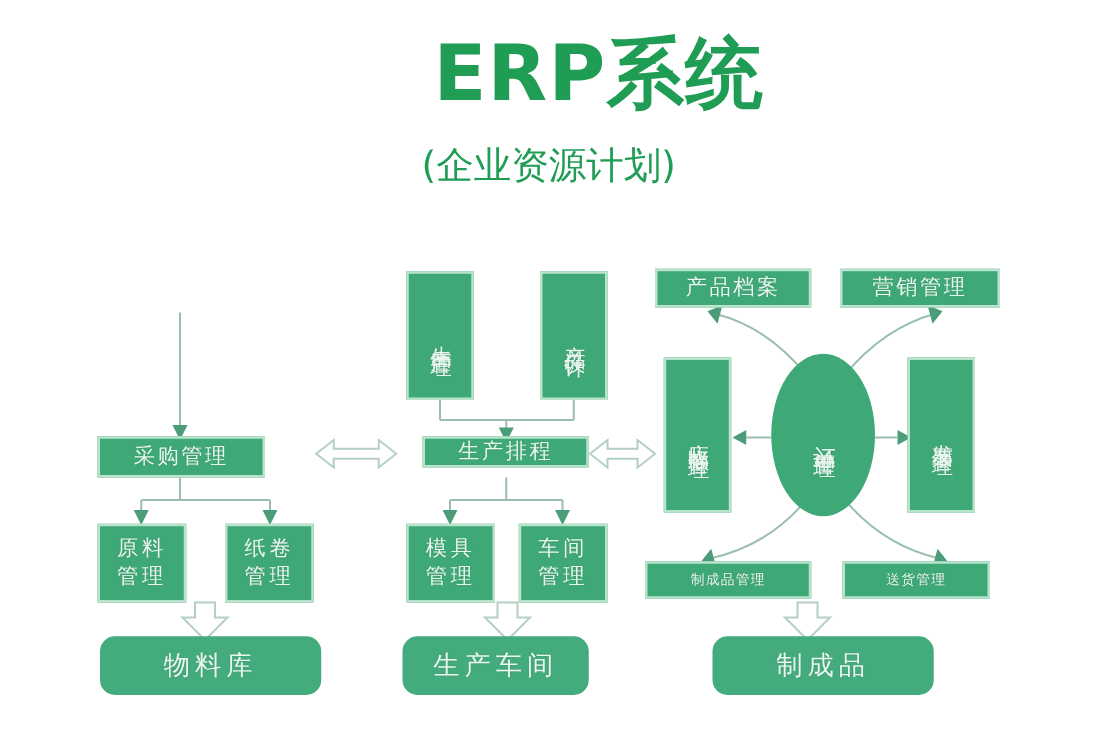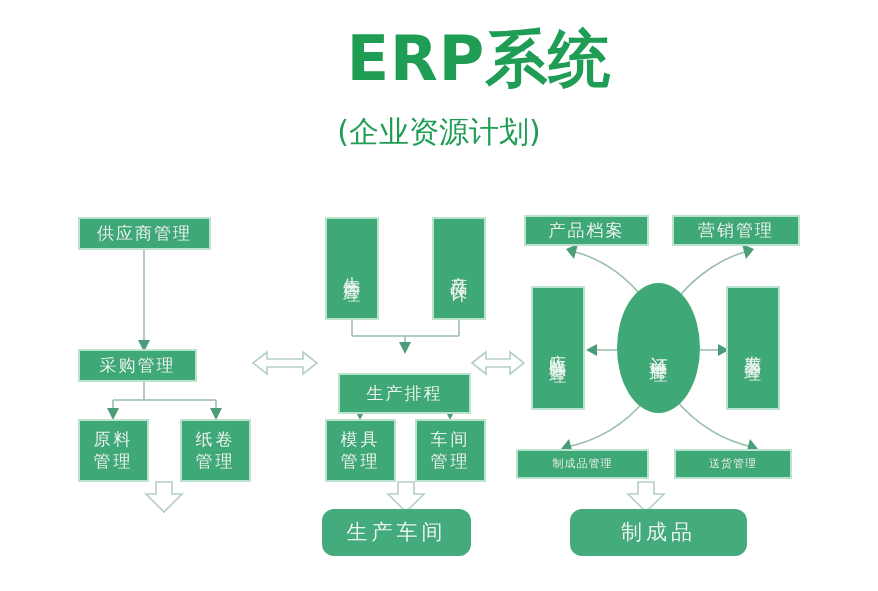--- a/index.html
+++ b/index.html
@@ -129,36 +129,36 @@
 
     <path class="wire" d="M 645,400 C 625,424 600,440 567,447"></path>
     <polygon class="wire-arrowhead" points="573,454 561,449 569,439"></polygon>
 
     <path class="wire" d="M 676,400 C 696,424 722,440 752,447"></path>
     <polygon class="wire-arrowhead" points="746,454 758,449 750,439"></polygon>
 
     <polygon class="hollow" points="638,482 638,494 628,494 646,512 664,494 654,494 654,482"></polygon>
   </svg>
 
-  <div class="node" style="left:78px;top:217px;width:133px;height:33px;">供应商管理</div>
 
-  <div class="node" style="left:78px;top:349px;width:119px;height:33px;">采购管理</div>
+  <div class="node" style="left:78px;top:349px;width:134px;height:33px;">采购管理</div>
 
   <div class="node two-line" style="left:78px;top:419px;width:71px;height:63px;">原料
 管理</div>
 
   <div class="node two-line" style="left:180px;top:419px;width:71px;height:63px;">纸卷
 管理</div>
 
+  <div class="node pill" style="left:80px;top:509px;width:177px;height:47px;">物料库</div>
 
   <div class="node vertical" style="left:325px;top:217px;width:54px;height:103px;">生产管理</div>
 
   <div class="node vertical" style="left:432px;top:217px;width:54px;height:103px;">产品设计</div>
 
-  <div class="node" style="left:338px;top:349px;width:133px;height:41px;margin-top:24px;">生产排程</div>
+  <div class="node" style="left:338px;top:349px;width:133px;height:25px;">生产排程</div>
 
   <div class="node two-line" style="left:325px;top:419px;width:71px;height:63px;">模具
 管理</div>
 
   <div class="node two-line" style="left:415px;top:419px;width:71px;height:63px;">车间
 管理</div>
 
   <div class="node pill" style="left:322px;top:509px;width:149px;height:47px;">生产车间</div>
 
   <div class="node" style="left:524px;top:215px;width:125px;height:31px;">产品档案</div>

